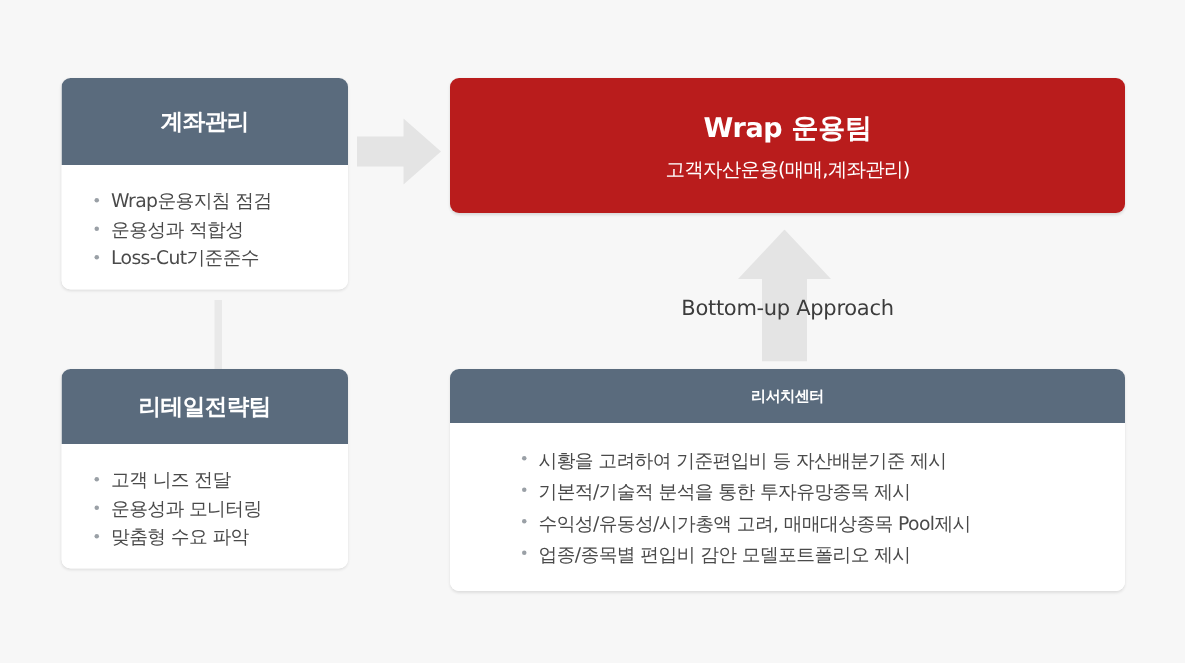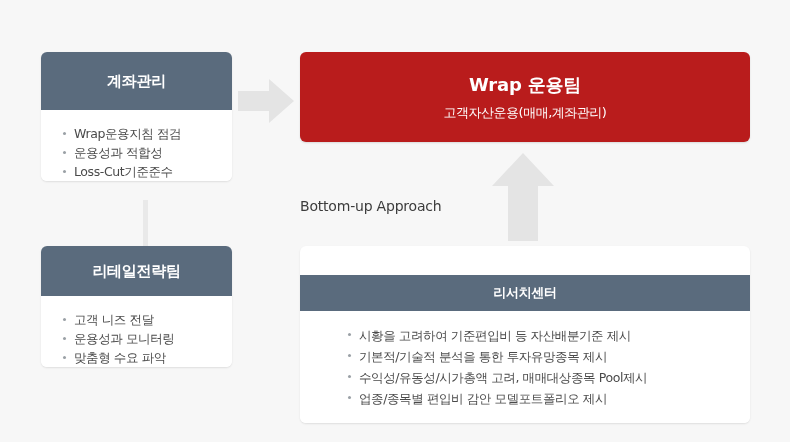--- a/index.html
+++ b/index.html
@@ -33,21 +33,21 @@
     color: #ffffff;
     text-align: center;
     font-weight: bold;
     letter-spacing: -0.3px;
     display: flex;
     align-items: center;
     justify-content: center;
   }
   .card-body {
     background: #ffffff;
-    padding: 14px 0 0 0;
+    padding: 14px 0 12px 0;
   }
 
   
   ul.bullets {
     list-style: none;
     margin: 0;
     padding: 0 0 0 22px;
   }
   ul.bullets li {
     position: relative;
@@ -112,21 +112,21 @@
   #card-wrap .wrap-subtitle {
     color: #ffffff;
     font-size: 13px;
     letter-spacing: -0.5px;
   }
 
   
   #card-research {
     left: 300px;  top: 246px;  width: 450px;
   }
-  #card-research .card-header { height: 36px; font-size: 13px; margin-top: 29px; }
+  #card-research .card-header { height: 36px; font-size: 10px; }
   #card-research .card-body { padding: 14px 0 14px 0; }
   #card-research ul.bullets { padding-left: 48px; }
   #card-research ul.bullets li { font-size: 12.5px; line-height: 21px; }
 
   
   #arrow-right {
     position: absolute;
     left: 238px;
     top: 79px;
     width: 56px;
@@ -139,20 +139,21 @@
     width: 62px;
     height: 88px;
   }
 
   
   #bottom-up-label {
     position: absolute;
     left: 300px;
     top: 198px;
     width: 450px;
+    text-align: center;
     color: #3c3c3c;
     font-size: 14px;
     letter-spacing: -0.2px;
   }
 </style>
 </head>
 <body>
 
 <div id="diagram">
 

